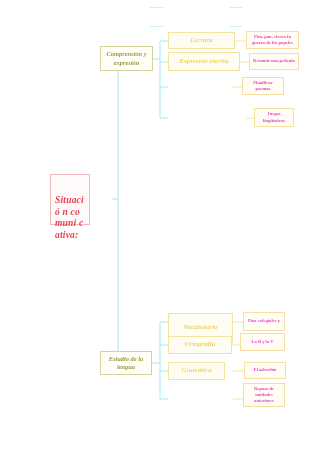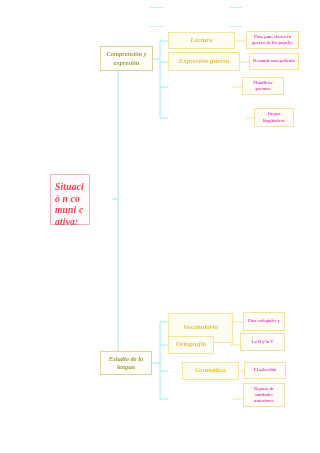--- a/index.html
+++ b/index.html
@@ -25,21 +25,21 @@
     border-style:solid;
     border-width:1px;
     line-height:1.08;
   }
   .node .lbl{display:block;width:100%;}
 
   
   .n-root{
     border-color:#f0b8bb;
     background:#fffafa;
-    padding:7px 4px;
+    padding:20px 4px;
     align-items:flex-start;
   }
   .n-root .lbl{
     color:#e8414f;
     font-weight:bold;
     font-style:italic;
     font-size:9.5px;
     letter-spacing:.2px;
     word-break:break-all;
     line-height:1.22;
@@ -64,21 +64,21 @@
   
   .n-topic{
     border-color:#f5e3a0;
     background:#fffdf2;
     justify-content:center;
     text-align:center;
     padding:2px 5px;
   }
   .n-topic .lbl{
     color:#e8c13a;
-    font-weight:bold;
+    font-weight:normal;
     font-style:italic;
     font-size:7px;
     white-space:nowrap;
   }
 
   
   .n-leaf{
     border-color:#f7dfa2;
     background:#fffdf4;
     justify-content:center;
@@ -154,21 +154,21 @@
   </div>
 
   <div class="node n-topic" style="left:168px;top:32px;width:67px;height:17px;">
     <span class="lbl">Lectura</span>
   </div>
   <div class="node n-leaf" style="left:246px;top:31px;width:53px;height:18px;">
     <span class="lbl">Pita, pan, cierra tu guerra de los papeles</span>
   </div>
 
   <div class="node n-topic" style="left:168px;top:52px;width:72px;height:19px;">
-    <span class="lbl">Expresión guerra</span>
+    <span class="lbl">Expresión escrita</span>
   </div>
   <div class="node n-leaf" style="left:249px;top:53px;width:50px;height:17px;">
     <span class="lbl">Resumir una película</span>
   </div>
 
   <div class="node n-leaf" style="left:242px;top:77px;width:42px;height:18px;">
     <span class="lbl">Planificar poemas</span>
   </div>
 
   <div class="node n-leaf" style="left:254px;top:108px;width:40px;height:19px;">
@@ -179,28 +179,28 @@
     <span class="lbl">Estudio de la lengua</span>
   </div>
 
   <div class="node n-topic" style="left:168px;top:313px;width:65px;height:30px;">
     <span class="lbl">Vocabulario</span>
   </div>
   <div class="node n-leaf" style="left:243px;top:312px;width:42px;height:19px;">
     <span class="lbl">Fine colegiales y</span>
   </div>
 
-  <div class="node n-topic" style="left:168px;top:336px;width:46px;height:18px;">
+  <div class="node n-topic" style="left:168px;top:336px;width:64px;height:18px;">
     <span class="lbl">Ortografía</span>
   </div>
   <div class="node n-leaf" style="left:240px;top:333px;width:45px;height:18px;">
     <span class="lbl">La B y la V</span>
   </div>
 
-  <div class="node n-topic" style="left:168px;top:362px;width:57px;height:18px;margin-left:14px;">
+  <div class="node n-topic" style="left:168px;top:362px;width:57px;height:18px;">
     <span class="lbl">Gramática</span>
   </div>
   <div class="node n-leaf" style="left:244px;top:362px;width:42px;height:17px;">
     <span class="lbl">El adverbio</span>
   </div>
 
   <div class="node n-leaf" style="left:243px;top:383px;width:42px;height:24px;">
     <span class="lbl">Repaso de unidades anteriores</span>
   </div>
 

